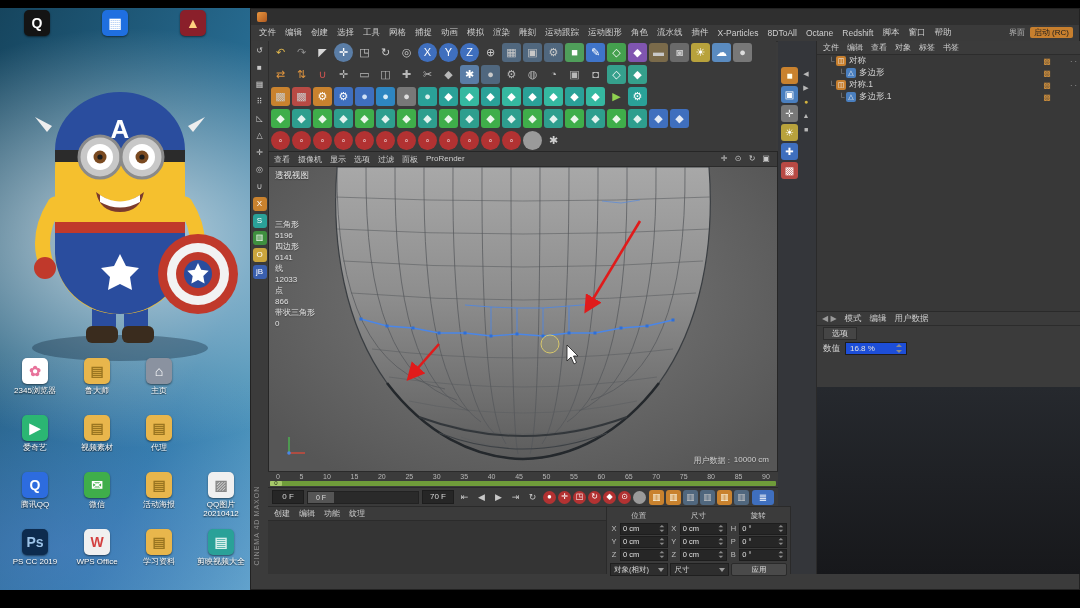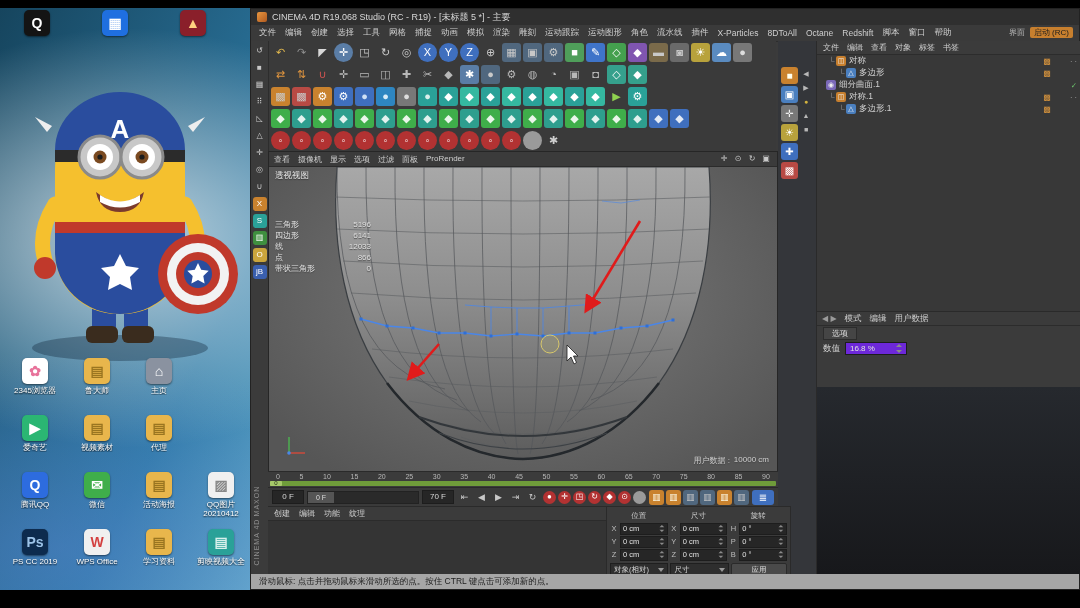--- a/index.html
+++ b/index.html
@@ -46,21 +46,21 @@
   .viewport{position:absolute;left:17px;top:142px;width:510px;height:320px;background:#4c4c4c;
     border:1px solid #262626;box-sizing:border-box;}
   .vphead{height:14px;background:#3b3b3b;border-bottom:1px solid #2b2b2b;display:flex;align-items:center;
     padding:0 5px;gap:8px;font-size:8px;color:#cfcfcf;}
   .vphead .spacer{flex:1;}
   .vphead .ic{width:12px;height:12px;font-size:8px;}
   .vpbody{position:relative;height:304px;background:radial-gradient(ellipse at 50% 42%, #7d7d7d, #565656 88%);overflow:hidden;}
   .vpbody svg{position:absolute;left:0;top:0;}
   .vlabel{position:absolute;left:6px;top:3px;font-size:8.5px;color:#e8e8e8;text-shadow:0 1px 1px #333;}
   .vstats{position:absolute;left:6px;top:52px;font-size:8px;color:#e0e0e0;text-shadow:0 1px 1px #444;}
-  .vstats .srow{display:flex;width:96px;justify-content:space-between;line-height:11px;}
+  .vstats .srow{display:flex;width:96px;justify-content:space-between;line-height:11px;flex-direction:column;}
   .gridlbl{position:absolute;right:8px;bottom:5px;font-size:8px;color:#d0d0d0;text-shadow:0 1px 1px #444;display:flex;gap:4px;}
   
   .rightgap{position:absolute;left:527px;top:32px;width:38px;bottom:15px;background:#34363a;}
   .palette{position:absolute;left:3px;top:26px;display:flex;gap:2px;}
   .pcol{display:flex;flex-direction:column;gap:2px;}
   .pcol .ic{width:17px;height:17px;font-size:10px;}
   .pcol.small .ic{width:12px;height:12px;font-size:7px;}
   
   .om{position:absolute;left:565px;top:32px;width:265px;height:270px;background:#383838;border-left:1px solid #2a2a2a;box-sizing:border-box;}
   .omhead{height:13px;background:#3b3b3b;border-bottom:1px solid #2c2c2c;display:flex;align-items:center;
@@ -72,21 +72,21 @@
   .olabel{flex:1;white-space:nowrap;overflow:hidden;}
   .otag{width:12px;font-size:8px;text-align:center;}
   .ovis{width:24px;font-size:7.5px;text-align:right;}
   
   .attrs{position:absolute;left:565px;top:302px;width:265px;height:76px;background:#3b3b3b;
     border-left:1px solid #2a2a2a;border-top:1px solid #2a2a2a;box-sizing:border-box;font-size:8.5px;}
   .athead{height:13px;border-bottom:1px solid #2c2c2c;display:flex;align-items:center;padding:0 5px;gap:8px;color:#cfcfcf;}
   .atnav{color:#9a9a9a;font-size:8px;}
   .atrow{display:flex;align-items:center;height:15px;padding:0 6px;gap:5px;color:#d8d8d8;}
   .attab{background:#454545;border:1px solid #2c2c2c;padding:0 8px;height:11px;line-height:11px;font-size:8px;color:#ddd;}
-  .afield{background:#6d28d9;border:1px solid #1d1d1d;height:11px;line-height:11px;padding:0 4px;min-width:52px;
+  .afield{background:#1d4ed8;border:1px solid #1d1d1d;height:11px;line-height:11px;padding:0 4px;min-width:52px;
     font-size:8px;color:#e0e0e0;display:inline-flex;align-items:center;justify-content:space-between;}
   .spin{width:7px;height:9px;display:inline-block;position:relative;margin-left:4px;}
   .spin::before{content:"";position:absolute;top:0;left:1px;border-left:3px solid transparent;border-right:3px solid transparent;border-bottom:3px solid #8a8a8a;}
   .spin::after{content:"";position:absolute;bottom:0;left:1px;border-left:3px solid transparent;border-right:3px solid transparent;border-top:3px solid #8a8a8a;}
   .darkpanel{position:absolute;left:565px;top:378px;width:265px;bottom:15px;
     background:linear-gradient(#26292e,#17181b);border-left:1px solid #2a2a2a;box-sizing:border-box;}
   
   .ruler{position:absolute;left:17px;top:462px;width:510px;height:16px;background:#3b3b3b;
     border-top:1px solid #2a2a2a;box-sizing:border-box;}
   .ticks{display:flex;justify-content:space-between;padding:1px 8px 0 8px;font-size:7px;color:#b8b8b8;}
@@ -254,21 +254,20 @@
           <span class="dic" style="background: rgb(42, 161, 152); color: rgb(216, 240, 236);">▤</span>
           <span class="dlabel">剪映视频大全</span>
         </div>
       </div>
   </div>
 
   <div class="c4d">
 
     <div class="titlebar">
       <span class="applogo"></span>
-      <span>CINEMA 4D R19.068 Studio (RC - R19) - [未标题 5 *] - 主要</span>
     </div>
 
     <div class="menubar">
 
     <span class="menu-item">文件</span>
         <span class="menu-item">编辑</span>
         <span class="menu-item">创建</span>
         <span class="menu-item">选择</span>
         <span class="menu-item">工具</span>
         <span class="menu-item">网格</span>
@@ -607,27 +606,20 @@
             <span class="otag" style="color: rgb(217, 149, 61);">▩</span>
             <span class="ovis" style="color: rgb(154, 154, 154);">· ·</span>
           </div>
           <div class="orow" style="padding-left: 22px;">
             <span class="branch">└</span>
             <span class="oicon" style="background: rgb(74, 127, 191);">△</span>
             <span class="olabel">多边形</span>
             <span class="otag" style="color: rgb(217, 149, 61);">▩</span>
             <span class="ovis"></span>
           </div>
-          <div class="orow" style="padding-left: 2px;">
-            <span class="branch"></span>
-            <span class="oicon" style="background: rgb(122, 104, 184);">◉</span>
-            <span class="olabel">细分曲面.1</span>
-            <span class="otag"></span>
-            <span class="ovis" style="color: rgb(108, 195, 108);">✓</span>
-          </div>
           <div class="orow" style="padding-left: 12px;">
             <span class="branch">└</span>
             <span class="oicon" style="background: rgb(199, 127, 46);">◫</span>
             <span class="olabel">对称.1</span>
             <span class="otag" style="color: rgb(217, 149, 61);">▩</span>
             <span class="ovis" style="color: rgb(154, 154, 154);">· ·</span>
           </div>
           <div class="orow" style="padding-left: 22px;">
             <span class="branch">└</span>
             <span class="oicon" style="background: rgb(74, 127, 191);">△</span>
@@ -801,17 +793,14 @@
             <em class="dd"></em>
           </span>
         <span class="cselect">
             <i style="font-style:normal;">尺寸</i>
             <em class="dd"></em>
           </span>
         <button class="capply">应用</button>
       </div>
     </div>
 
-    <div class="statusbar">
-      <span>滑动鼠标: 点击并拖动鼠标来滑动所选的点。按住 CTRL 键点击可添加新的点。</span>
-    </div>
   </div>
 </div>
 
 </body></html>

